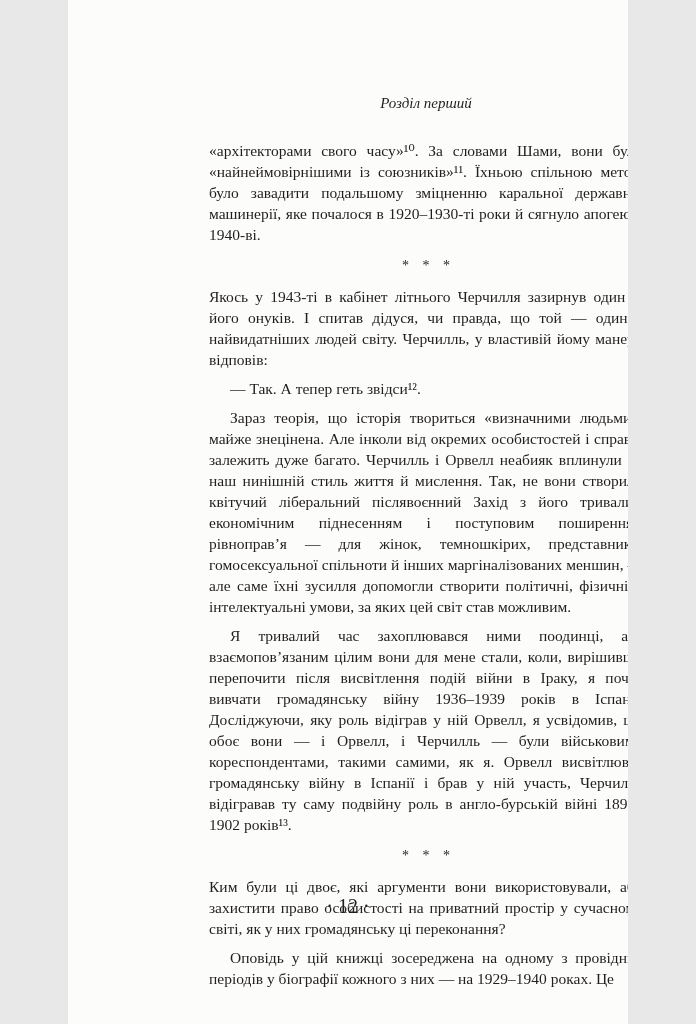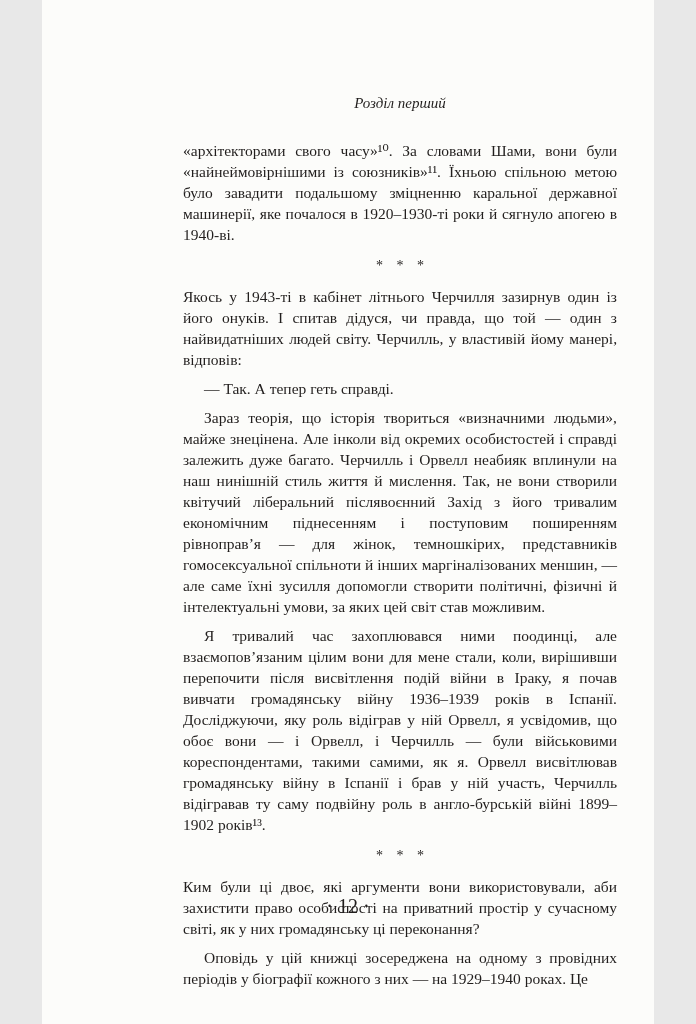--- a/index.html
+++ b/index.html
@@ -6,21 +6,21 @@
     --bg: #fcfcfa;
     --ink: #211e1d;
   }
   html, body {
     margin: 0;
     padding: 0;
     background: #e8e8e8;
   }
   .page {
     position: relative;
-    width: 612px;
+    width: 560px;
     height: 1024px;
     margin: 0 auto;
     background: var(--bg);
     color: var(--ink);
     font-family: "Liberation Serif", "DejaVu Serif", serif;
     overflow: hidden;
   }
   .running-head {
     position: absolute;
     top: 93px;
@@ -74,21 +74,21 @@
   <div class="running-head">Розділ перший</div>
 
   <div class="text-block">
 
     <p class="noindent">«архітекторами свого часу»¹⁰. За словами Шами, вони були «найнеймовірнішими із союзників»¹¹. Їхньою спільною метою було завадити подальшому зміцненню каральної державної машинерії, яке почалося в 1920–1930-ті роки й сягнуло апогею в 1940-ві.</p>
 
     <div class="separator">* * *</div>
 
     <p class="noindent">Якось у 1943-ті в кабінет літнього Черчилля зазирнув один із його онуків. І спитав дідуся, чи правда, що той — один з найвидатніших людей світу. Черчилль, у властивій йому манері, відповів:</p>
 
-    <p class="indent">— Так. А тепер геть справді.</p>
+    <p class="indent">— Так. А тепер геть звідси¹².</p>
 
     <p class="indent">Зараз теорія, що історія твориться «визначними людьми», майже знецінена. Але інколи від окремих особистостей і справді залежить дуже багато. Черчилль і Орвелл неабияк вплинули на наш нинішній стиль життя й мислення. Так, не вони створили квітучий ліберальний післявоєнний Захід з його тривалим економічним піднесенням і поступовим поширенням рівноправ’я — для жінок, темношкірих, представників гомосексуальної спільноти й інших маргіналізованих меншин, — але саме їхні зусилля допомогли створити політичні, фізичні й інтелектуальні умови, за яких цей світ став можливим.</p>
 
     <p class="indent">Я тривалий час захоплювався ними поодинці, але взаємопов’язаним цілим вони для мене стали, коли, вирішивши перепочити після висвітлення подій війни в Іраку, я почав вивчати громадянську війну 1936–1939 років в Іспанії. Досліджуючи, яку роль відіграв у ній Орвелл, я усвідомив, що обоє вони — і Орвелл, і Черчилль — були військовими кореспондентами, такими самими, як я. Орвелл висвітлював громадянську війну в Іспанії і брав у ній участь, Черчилль відігравав ту саму подвійну роль в англо-бурській війні 1899–1902 років¹³.</p>
 
     <div class="separator">* * *</div>
 
     <p class="noindent">Ким були ці двоє, які аргументи вони використовували, аби захистити право особистості на приватний простір у сучасному світі, як у них громадянську ці переконання?</p>
 
     <p class="indent">Оповідь у цій книжці зосереджена на одному з провідних періодів у біографії кожного з них — на 1929–1940 роках. Це</p>

